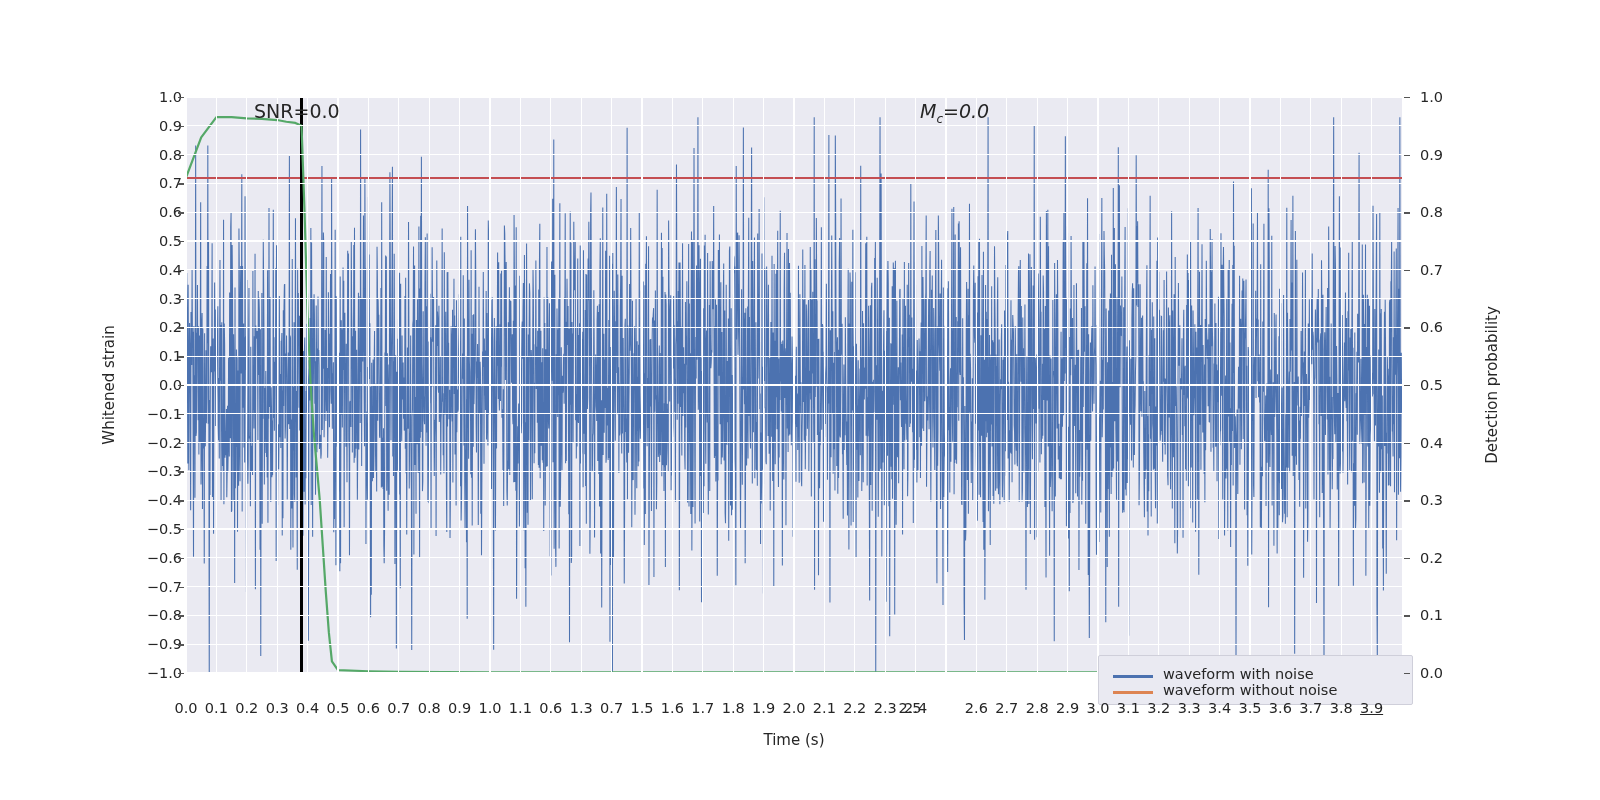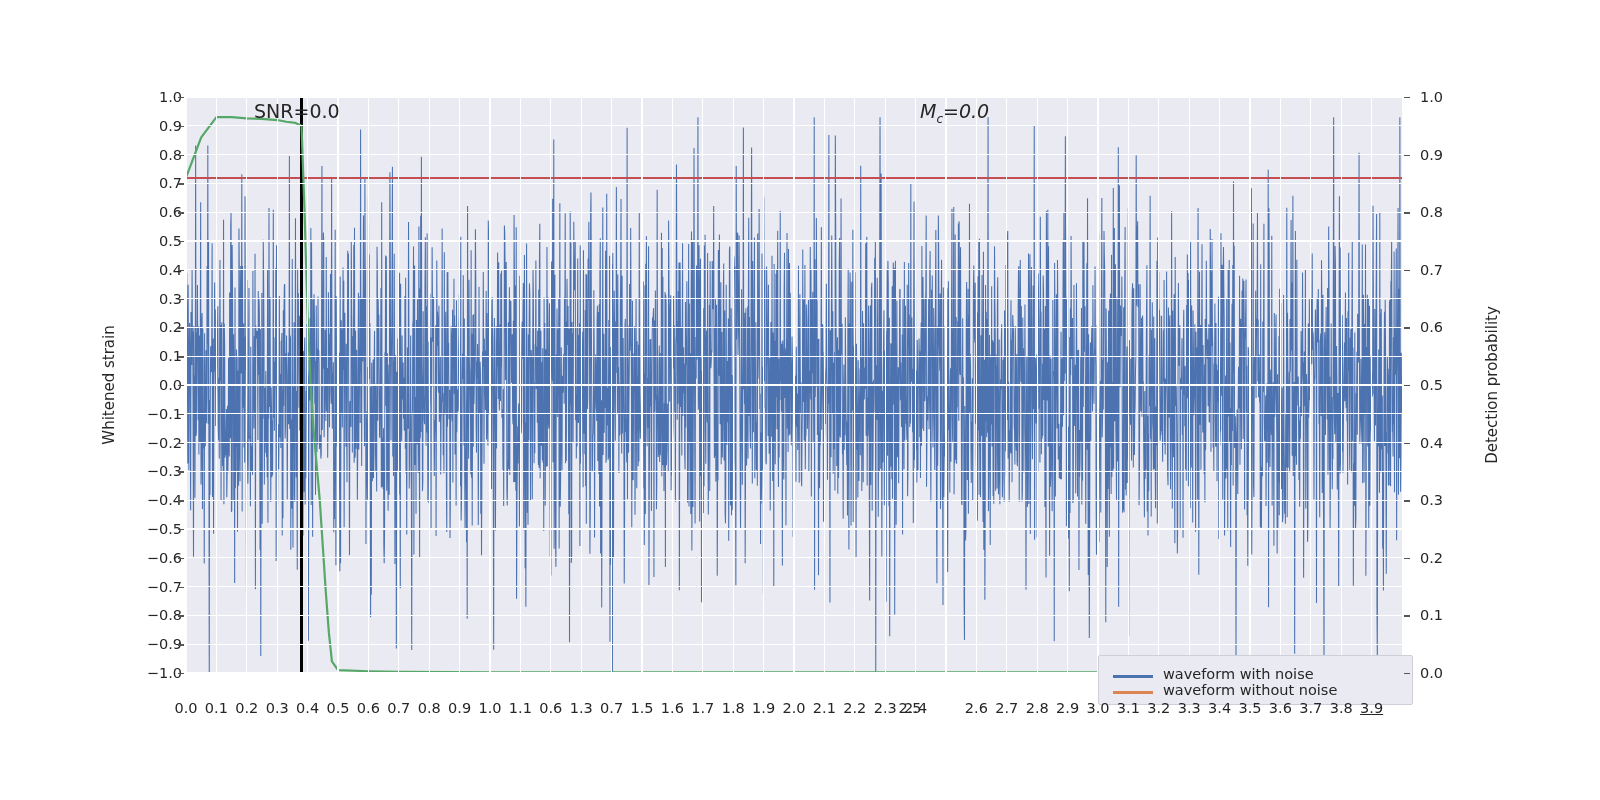--- a/index.html
+++ b/index.html
@@ -131,20 +131,21 @@
       <div class="gridline gl-v" style="left: 972.15px;"></div>
       <div class="gridline gl-v" style="left: 1002.55px;"></div>
       <div class="gridline gl-v" style="left: 1032.95px;"></div>
       <div class="gridline gl-v" style="left: 1063.35px;"></div>
       <div class="gridline gl-v" style="left: 1093.75px;"></div>
       <div class="gridline gl-v" style="left: 1124.15px;"></div>
       <div class="gridline gl-v" style="left: 1154.55px;"></div>
       <div class="gridline gl-v" style="left: 1184.95px;"></div>
     </div>
 
+  <div id="xlabel">Time (s)</div>
   <div id="ylabel-left">Whitened strain</div>
   <div id="ylabel-right">Detection probability</div>
 
   <div id="annot-snr" class="annot">SNR=0.0</div>
   <div id="annot-mc" class="annot mcsub"><span>M</span><sub>c</sub><span>=0.0</span></div>
 
   <div id="legend">
       <div class="legend-row" style="top: 8px;">
         <div class="legend-swatch" style="background: rgb(76, 114, 176);"></div>
         <div class="legend-label">waveform with noise</div>

